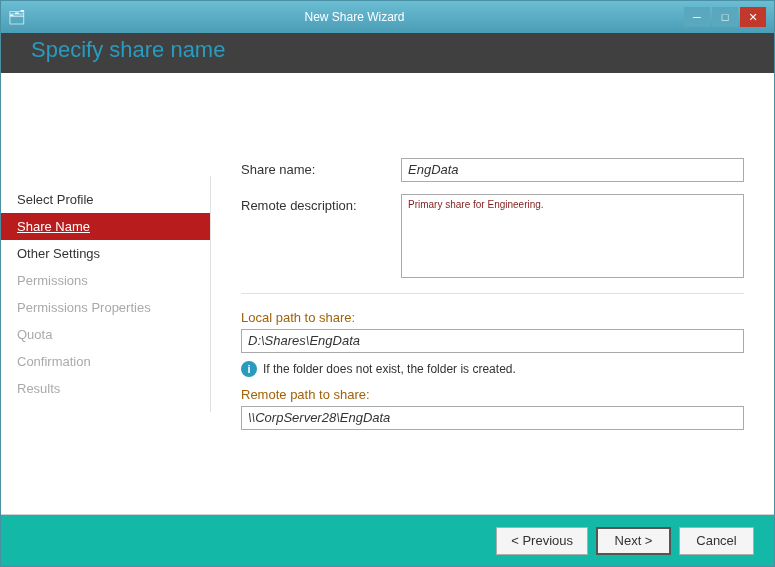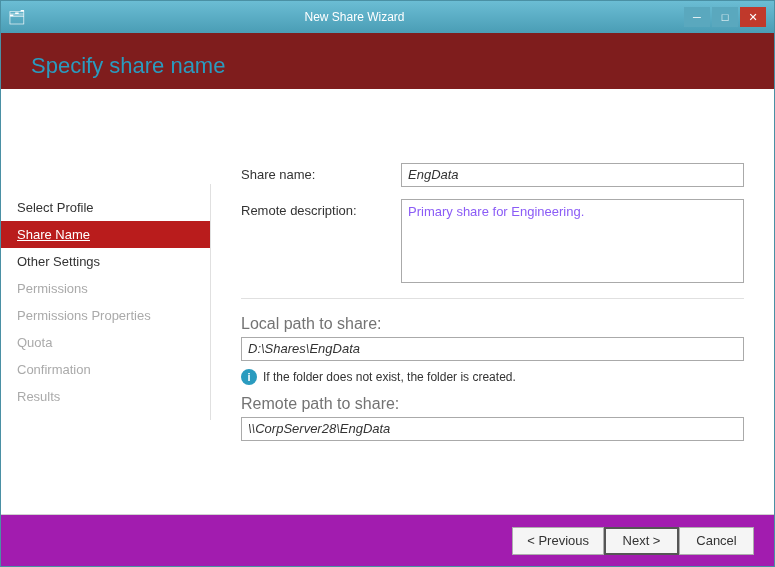--- a/index.html
+++ b/index.html
@@ -63,22 +63,22 @@
     .title-btn-close { background: #c0392b; }
 
     .content-area {
       display: flex;
       flex-direction: column;
       flex: 1;
       overflow: hidden;
     }
 
     .page-header {
-      padding: 20px 30px 10px 30px;
-      background: #7f1d1d;
+      padding: 4px 30px 10px 30px;
+      background: #404040;
     }
 
     .page-header h1 {
       color: #2a9bbf;
       font-size: 22px;
       font-weight: 300;
     }
 
     .main-body {
       display: flex;
@@ -147,30 +147,30 @@
       color: #333;
       outline: none;
       font-style: italic;
     }
 
     .textarea-input {
       width: 100%;
       height: 84px;
       border: 1px solid #aaa;
       padding: 4px 6px;
-      font-size: 13px;
-      color: #8b5cf6;
+      font-size: 10px;
+      color: #7f1d1d;
       resize: none;
       outline: none;
       font-family: inherit;
     }
 
     .section-label {
-      font-size: 16px;
-      color: #737373;
+      font-size: 13px;
+      color: #a16207;
       margin-bottom: 4px;
       margin-top: 8px;
     }
 
     .info-row {
       display: flex;
       align-items: center;
       gap: 6px;
       margin-top: 4px;
       margin-bottom: 10px;
@@ -190,26 +190,27 @@
       flex-shrink: 0;
     }
 
     .info-text {
       font-size: 12px;
       color: #333;
     }
 
     .footer {
       height: 52px;
-      background: #a21caf;
+      background: #14b8a6;
       border-top: 1px solid #d0d0d0;
       display: flex;
       align-items: center;
       justify-content: flex-end;
       padding: 0 20px;
+      gap: 8px;
       flex-shrink: 0;
     }
 
     .footer-btn {
       height: 28px;
       min-width: 75px;
       border: 1px solid #adadad;
       background: #f5f5f5;
       cursor: pointer;
       font-size: 13px;

